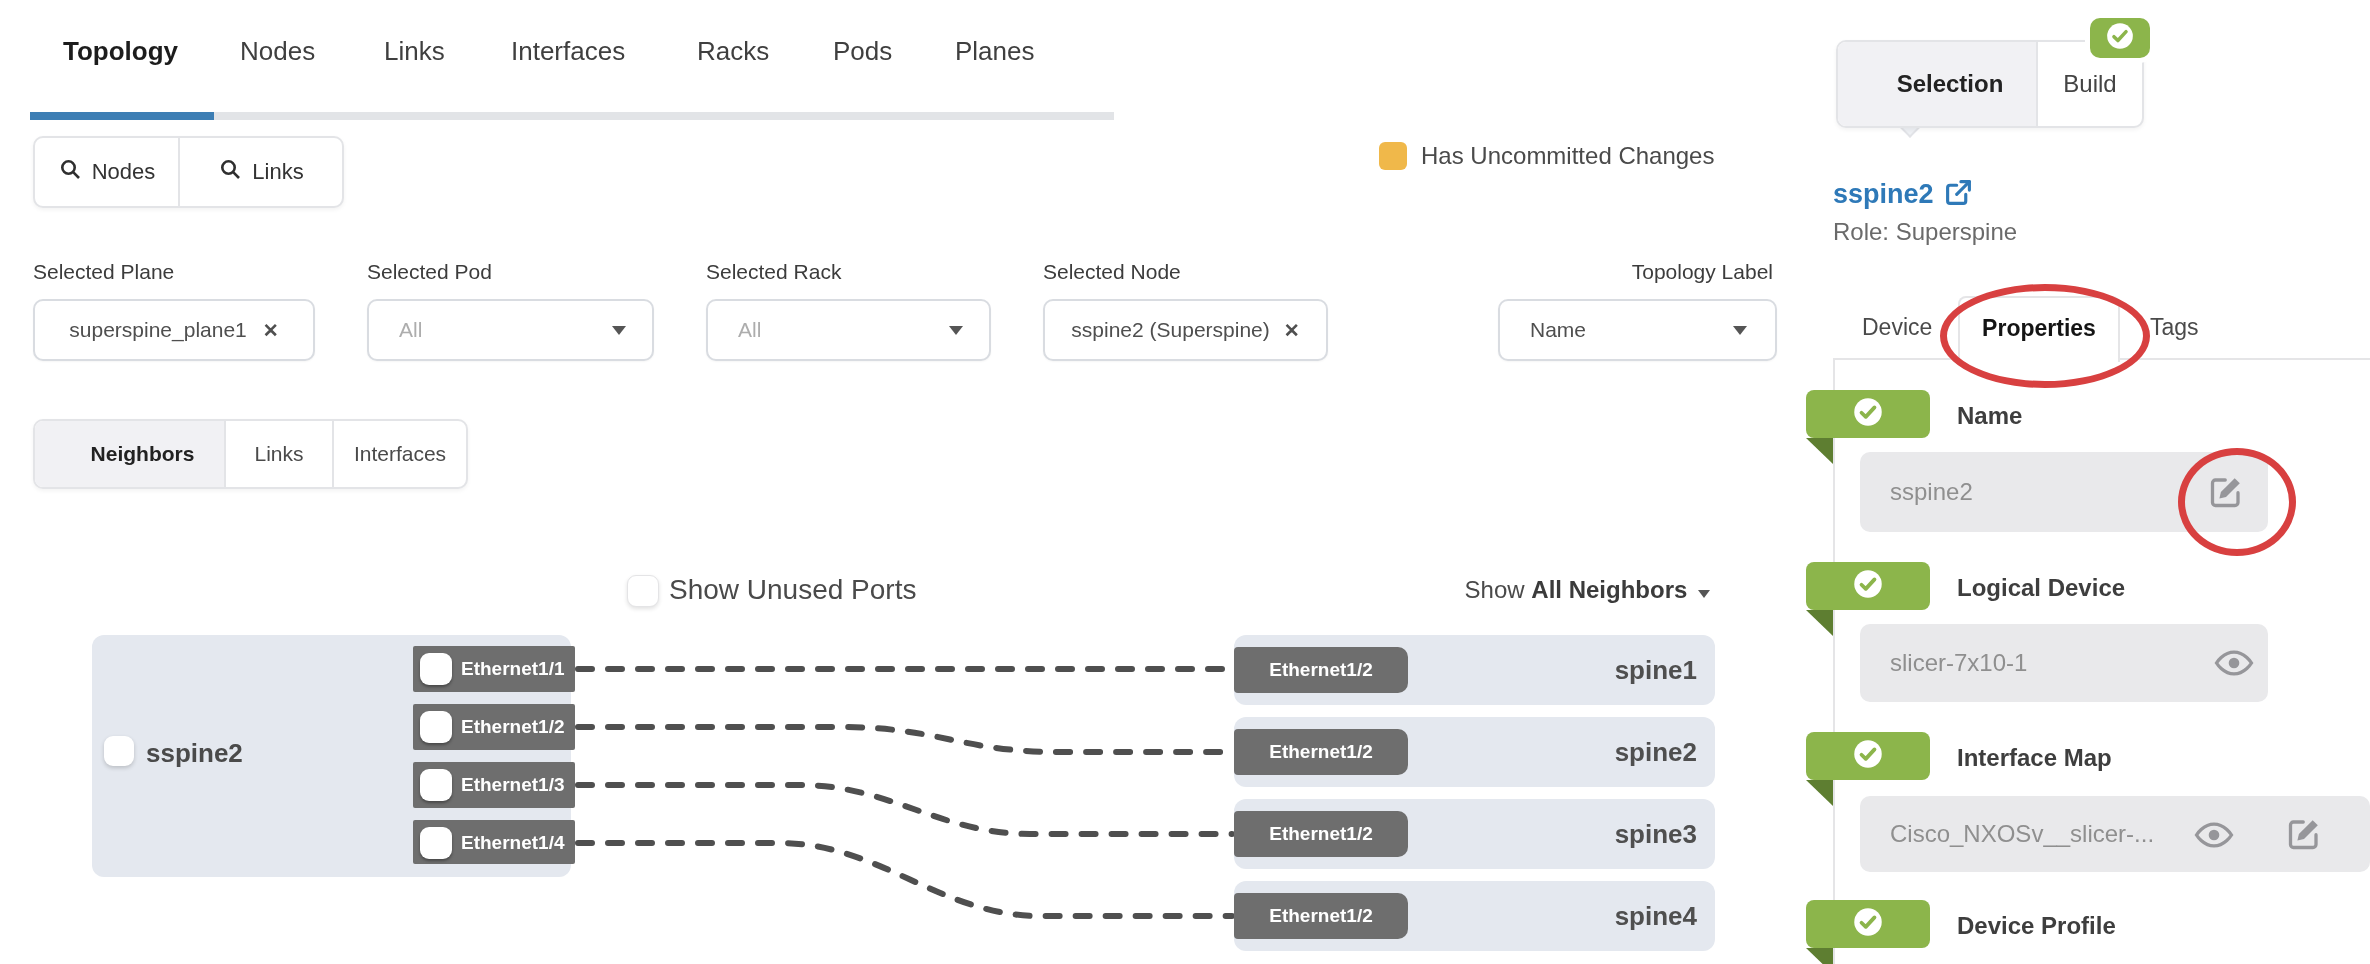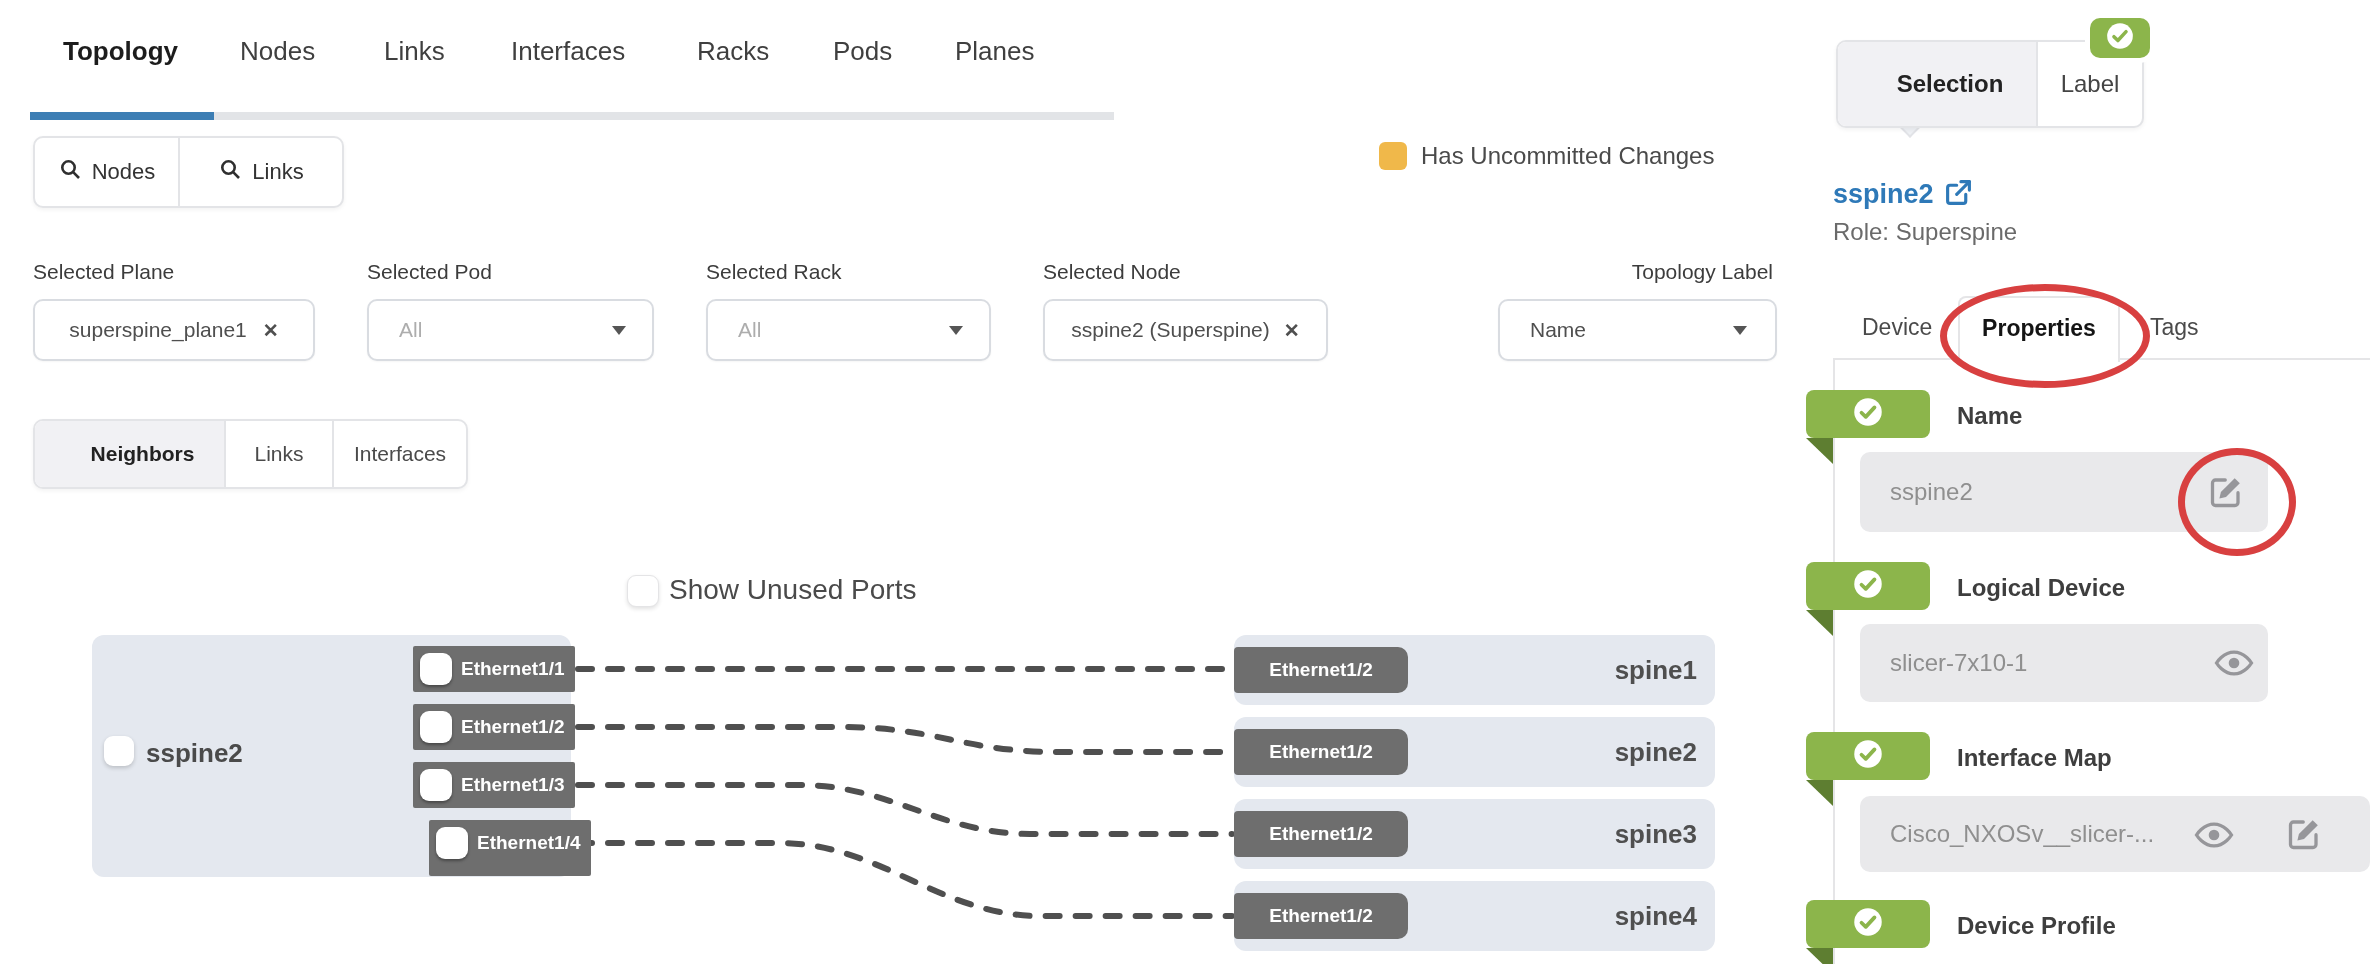--- a/index.html
+++ b/index.html
@@ -120,20 +120,25 @@
 
   <div class="btn-group" style="left:33px;top:419px;width:431px;height:66px">
     <div class="btn-cell active" style="width:163px;font-size:21px">Neighbors</div>
     <div class="btn-cell" style="width:106px;font-size:21px;color:#4a4a4a">Links</div>
     <div class="btn-cell" style="flex:1;font-size:21px;color:#4a4a4a">Interfaces</div>
   </div>
 
   <div class="cbx abs" style="left:627px;top:575px;width:30px;height:30px"></div>
   <div class="abs" style="left:669px;top:575px;font-size:28px;color:#4a4a4a;line-height:30px">Show Unused Ports</div>
 
+  <div class="abs" style="left:1400px;top:575px;width:310px;text-align:right;font-size:24px;color:#4a4a4a;line-height:30px;cursor:pointer">
+    <span>Show</span>
+    <span style="font-weight:700;color:#3b3b3b">All Neighbors</span>
+    <span class="tri" style="display:inline-block;border-left-width:6px;border-right-width:6px;border-top-width:8px;margin-left:4px"></span>
+  </div>
 
   <svg class="abs" style="left:0;top:0" width="2370" height="964">
     <g fill="none" stroke="#4f4f4f" stroke-width="6" stroke-dasharray="14 16" stroke-linecap="round">
       <path d="M578 669 H1232"></path>
       <path d="M578 727 H840 C940 727 960 752 1060 752 H1232"></path>
       <path d="M578 785 H800 C890 785 940 834 1030 834 H1232"></path>
       <path d="M578 843 H780 C880 843 940 916 1040 916 H1232"></path>
     </g>
   </svg>
 
@@ -146,21 +151,21 @@
     <span class="p-lbl">Ethernet1/1</span>
   </div>
   <div class="port" style="left:413px;top:704px;width:162px;height:46px">
     <span class="cbx"></span>
     <span class="p-lbl">Ethernet1/2</span>
   </div>
   <div class="port" style="left:413px;top:762px;width:162px;height:46px">
     <span class="cbx"></span>
     <span class="p-lbl">Ethernet1/3</span>
   </div>
-  <div class="port" style="left:429px;top:820px;width:162px;height:56px">
+  <div class="port" style="left:413px;top:820px;width:162px;height:44px">
     <span class="cbx"></span>
     <span class="p-lbl">Ethernet1/4</span>
   </div>
 
   <div class="node-box" style="left:1234px;top:635px;width:481px;height:70px">
     <span class="spine-tab">Ethernet1/2</span>
     <span class="spine-name">spine1</span>
   </div>
   <div class="node-box" style="left:1234px;top:717px;width:481px;height:70px">
     <span class="spine-tab">Ethernet1/2</span>
@@ -173,21 +178,21 @@
   <div class="node-box" style="left:1234px;top:881px;width:481px;height:70px">
     <span class="spine-tab">Ethernet1/2</span>
     <span class="spine-name">spine4</span>
   </div>
 
   <div class="abs" style="left:1896px;top:104px;width:26px;height:26px;background:#eef0f4;transform:rotate(45deg);
        border-right:2px solid #e2e3e7;border-bottom:2px solid #e2e3e7;z-index:1"></div>
 
   <div class="btn-group" style="left:1836px;top:40px;width:304px;height:84px;z-index:2">
     <div class="btn-cell active" style="width:172px;font-size:24px">Selection</div>
-    <div class="btn-cell" style="flex:1;font-size:24px;color:#444">Label</div>
+    <div class="btn-cell" style="flex:1;font-size:24px;color:#444">Build</div>
   </div>
 
   <div class="abs" style="left:2090px;top:18px;width:60px;height:40px;background:#8cb54b;border-radius:10px;z-index:3;
        display:flex;align-items:center;justify-content:center;box-shadow:0 0 0 5px #fff">
     <span><svg width="28" height="28" viewBox="0 0 24 24">
           <circle cx="12" cy="12" r="11" fill="#fff"></circle>
           <path d="M6.8 12.6l3.4 3.3 7-7.6" fill="none" stroke="#8cb54b" stroke-width="3" stroke-linecap="round" stroke-linejoin="round"></path>
         </svg></span>
   </div>
 

